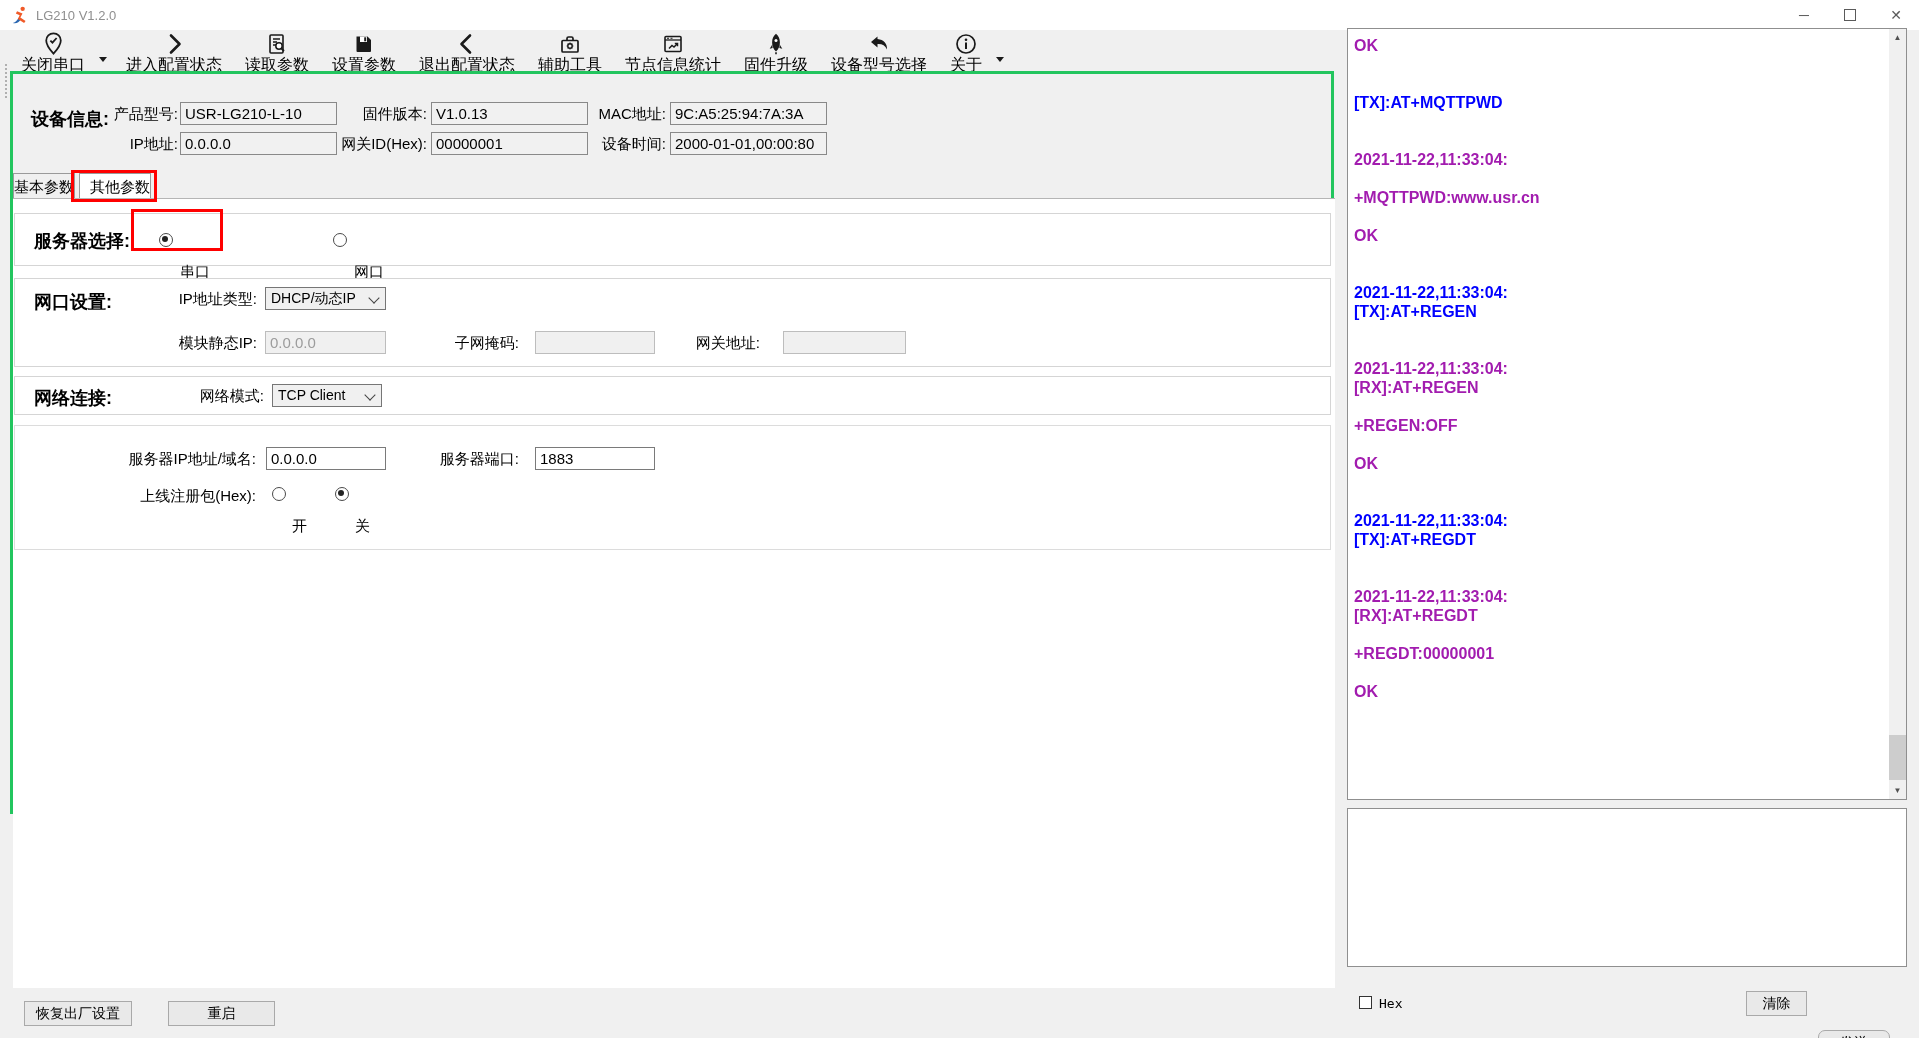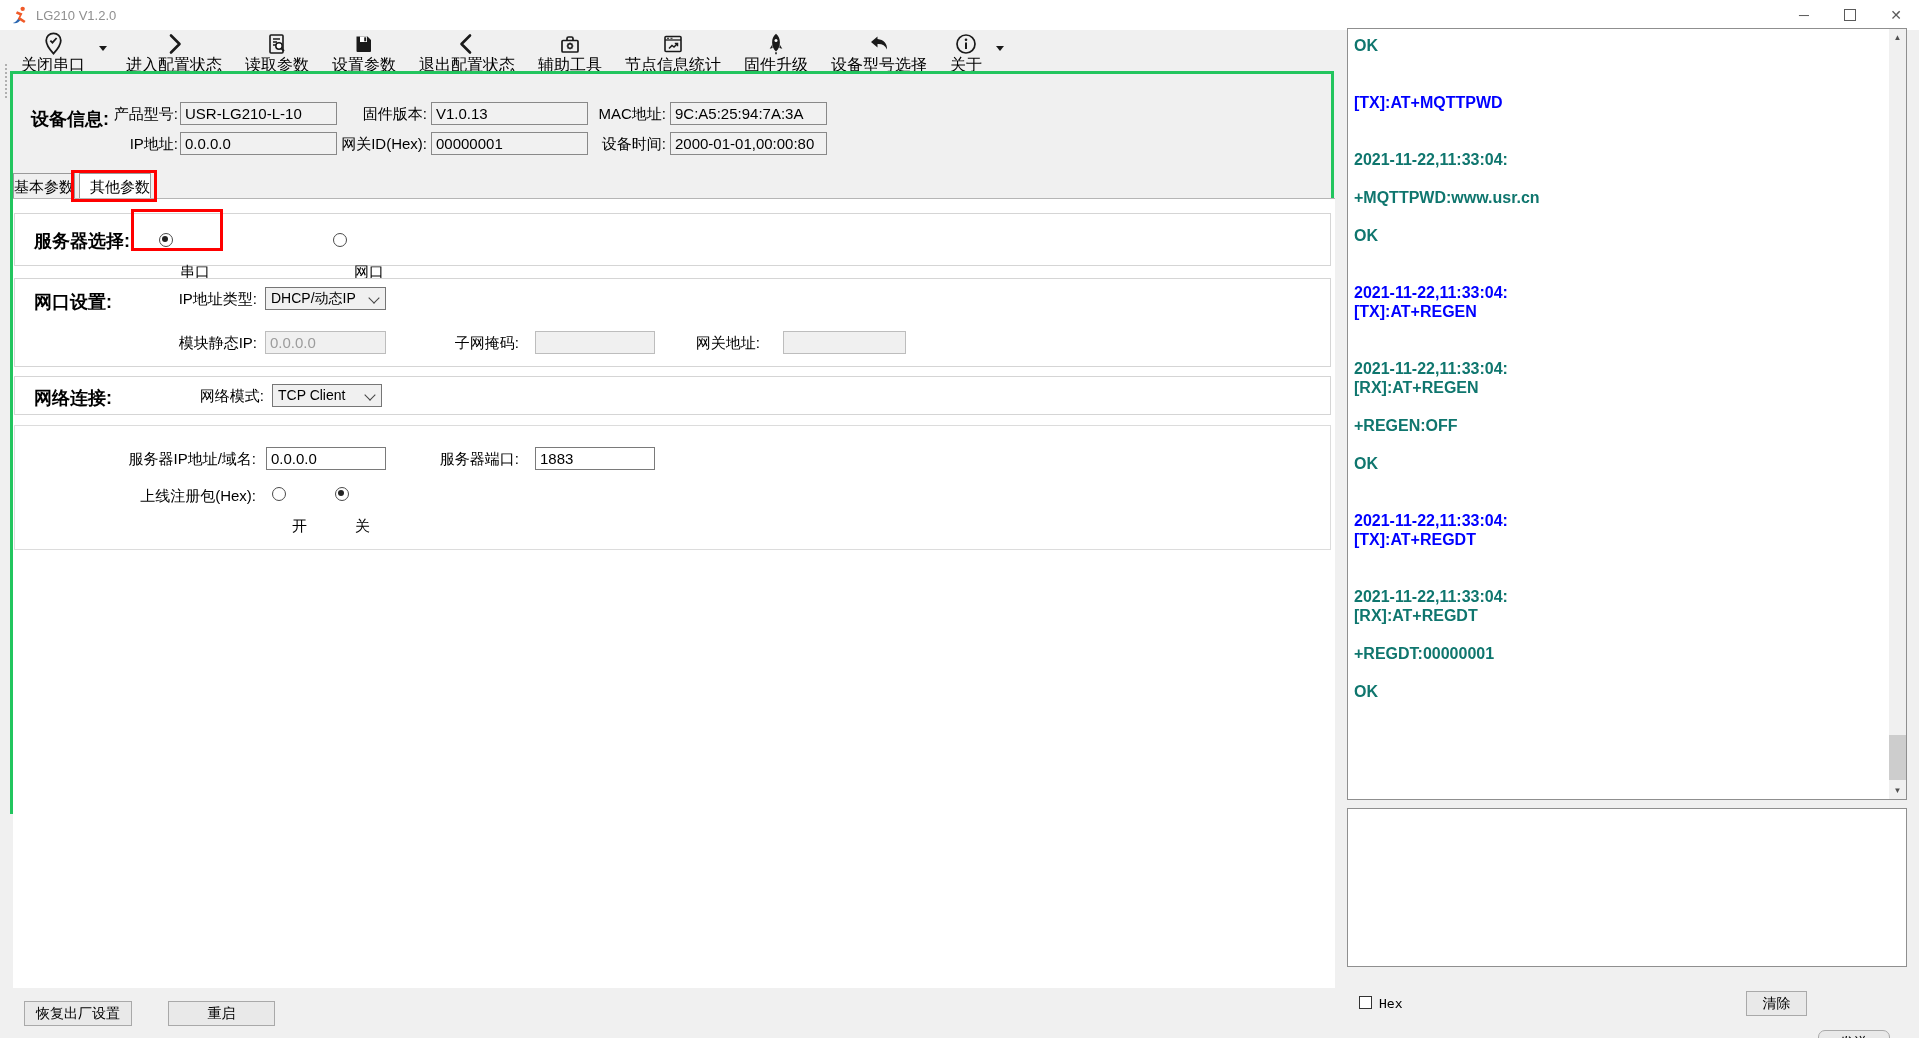--- a/index.html
+++ b/index.html
@@ -9,21 +9,21 @@
     font-family:"Liberation Sans","DejaVu Sans",sans-serif;
   }
   
   .titlebar{position:absolute;left:0;top:0;width:1919px;height:30px;background:#ffffff;}
   .app-logo{position:absolute;left:10px;top:5px;width:20px;height:20px;}
   .title-text{position:absolute;left:36px;top:8px;font-size:13px;color:#8f8f8f;}
   .win-btn{position:absolute;top:0;width:46px;height:30px;display:flex;align-items:center;justify-content:center;color:#5a5a5a;font-size:14px;}
   .btn-min{right:92px}.btn-max{right:46px}.btn-close{right:0}
   .max-glyph{display:inline-block;width:10px;height:10px;border:1px solid #5a5a5a;}
   
-  .toolbar{position:absolute;left:0;top:30px;width:1919px;height:43px;background:#f0f0f0;display:flex;align-items:flex-start;padding-left:16px;box-sizing:border-box;}
+  .toolbar{position:absolute;left:0;top:30px;width:1919px;height:43px;background:#f0f0f0;display:flex;align-items:center;padding-left:16px;box-sizing:border-box;}
   .grip{position:absolute;left:5px;top:34px;height:34px;border-left:2px dotted #b0b0b0;}
   .tb-item{display:flex;flex-direction:column;align-items:center;margin-right:13px;padding:1px 5px;cursor:default;}
   .tb-icon{height:25px;display:flex;align-items:flex-end;justify-content:center;}
   .tb-label{font-size:16px;line-height:17px;white-space:nowrap;margin-top:0;}
   .tb-caret{width:0;height:0;border-left:4px solid transparent;border-right:4px solid transparent;border-top:5px solid #1a1a1a;margin:16px 14px 0 -4px;}
   
   .main-panel{position:absolute;left:10px;top:71px;width:1324px;height:743px;border:3px solid #22c55e;background:#f0f0f0;box-sizing:border-box;}
   .di-title{position:absolute;left:18px;top:33px;font-size:18px;font-weight:bold;}
   .di-lab{position:absolute;font-size:15px;line-height:23px;text-align:right;}
   .field{position:absolute;box-sizing:border-box;height:23px;background:#f1f1f1;border:1px solid #898989;font-size:15px;padding:0 4px;color:#000;font-family:inherit;}
@@ -42,21 +42,21 @@
   .radio{position:absolute;width:14px;height:14px;border:1px solid #4a4a4a;border-radius:50%;background:#fff;box-sizing:border-box;}
   .radio.sel::after{content:"";position:absolute;left:2px;top:2px;width:6px;height:6px;background:#222;border-radius:50%;}
   .rlab{position:absolute;font-size:15px;line-height:16px;margin-top:32px;}
   .annotation{position:absolute;border:3px solid #ff0000;box-sizing:border-box;z-index:6;}
   
   .btn{position:absolute;box-sizing:border-box;background:#e9e9e9;border:1px solid #a9a9a9;font-size:14px;text-align:center;font-family:inherit;display:flex;align-items:center;justify-content:center;}
   
   .log-box{position:absolute;left:1347px;top:28px;width:560px;height:772px;background:#ffffff;border:1px solid #8f8f8f;box-sizing:border-box;}
   .log-content{position:absolute;left:6px;top:7px;right:20px;bottom:2px;overflow:hidden;font-weight:bold;font-size:16px;}
   .log-line{height:19px;line-height:19px;white-space:nowrap;}
-  .green{color:#0f766e}.blue{color:#0000ff}
+  .green{color:#a21caf}.blue{color:#0000ff}
   .log-scrollbar{position:absolute;right:0;top:0;width:17px;height:100%;background:#f0f0f0;}
   .sb-arrow{position:absolute;left:0;width:17px;height:17px;display:flex;align-items:center;justify-content:center;font-size:8px;color:#505050;background:#f0f0f0;}
   .sb-thumb{position:absolute;left:0;width:17px;height:45px;background:#cdcdcd;bottom:19px;}
   .send-box{position:absolute;left:1347px;top:808px;width:560px;height:159px;background:#ffffff;border:1px solid #8f8f8f;box-sizing:border-box;}
   .checkbox{position:absolute;width:13px;height:13px;border:1px solid #333;background:#fff;box-sizing:border-box;}
   .cb-label{position:absolute;font-size:13px;font-family:"DejaVu Sans Mono","Liberation Mono",monospace;}
   svg{display:block;}
 </style>
 </head>
 <body>

